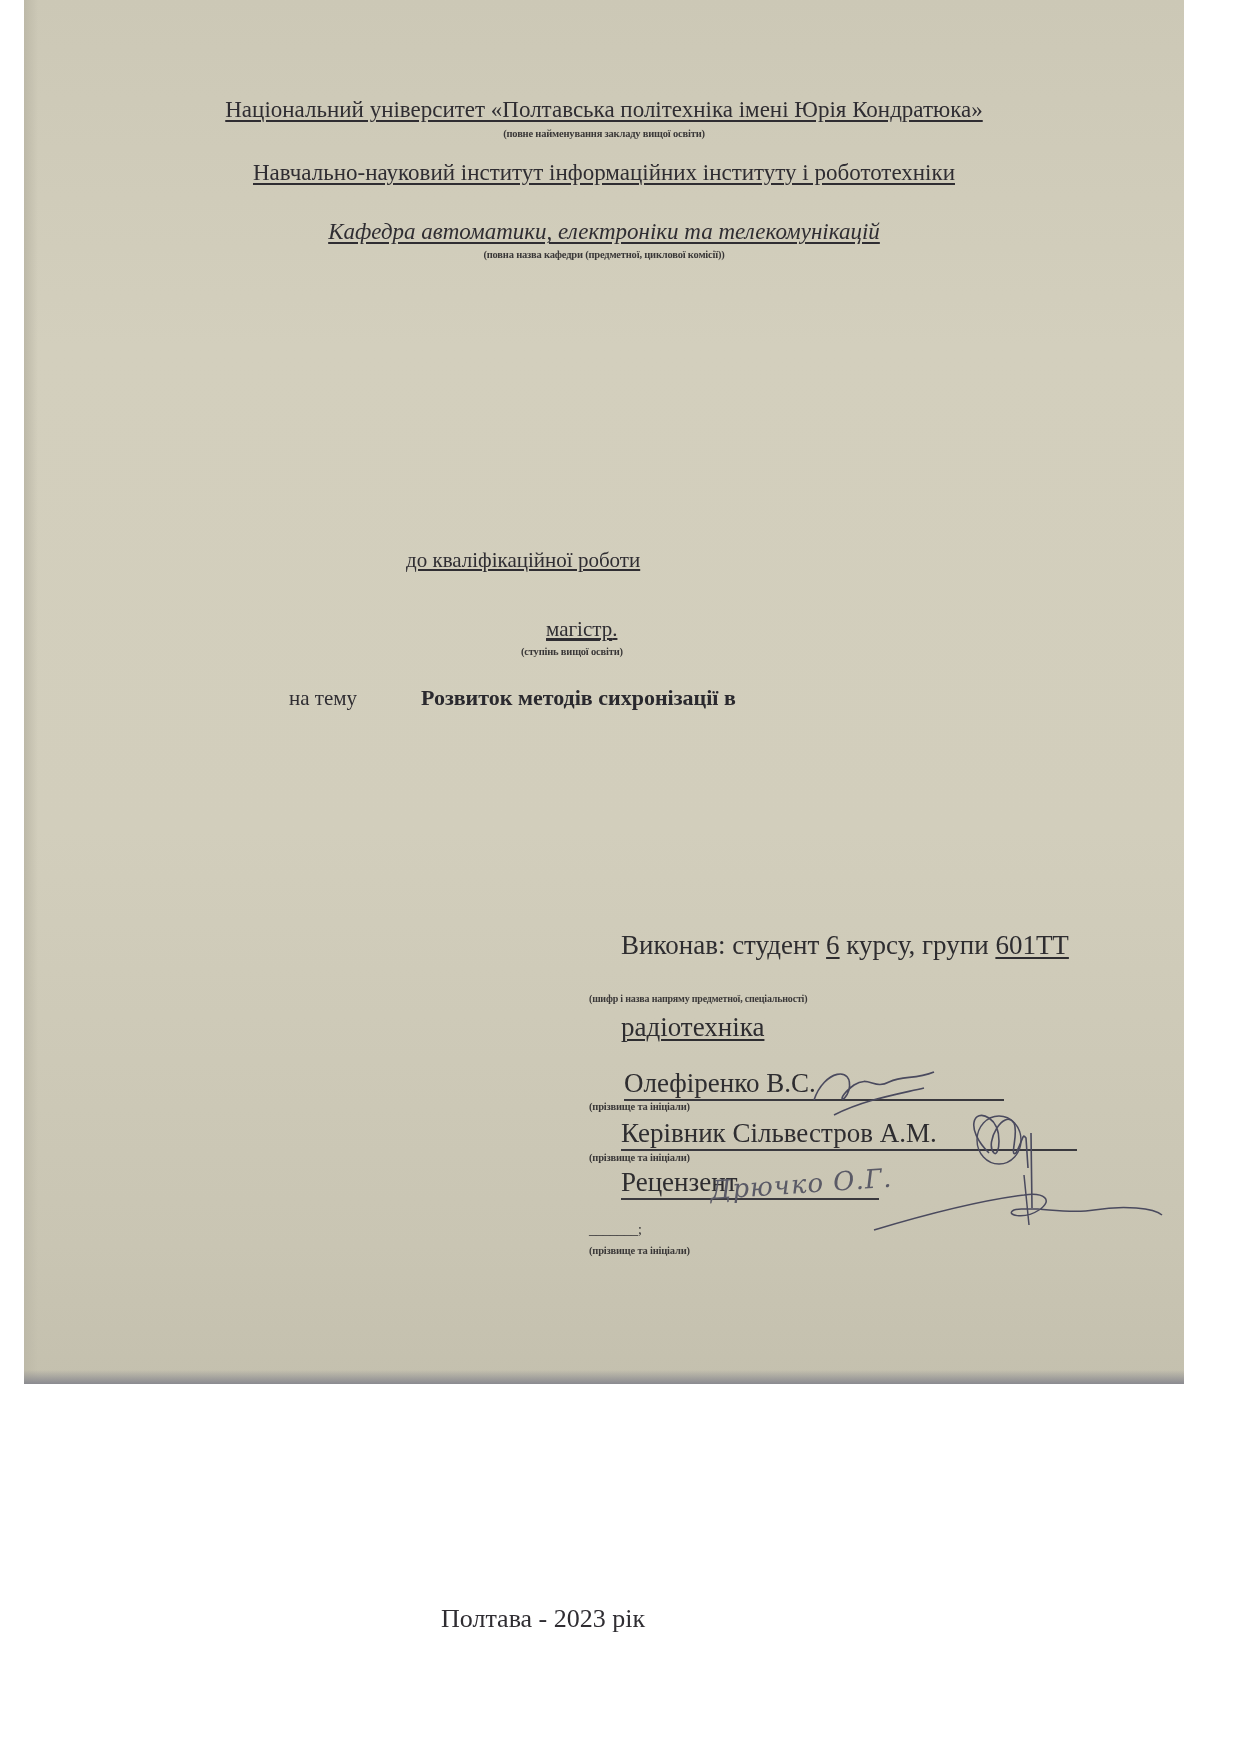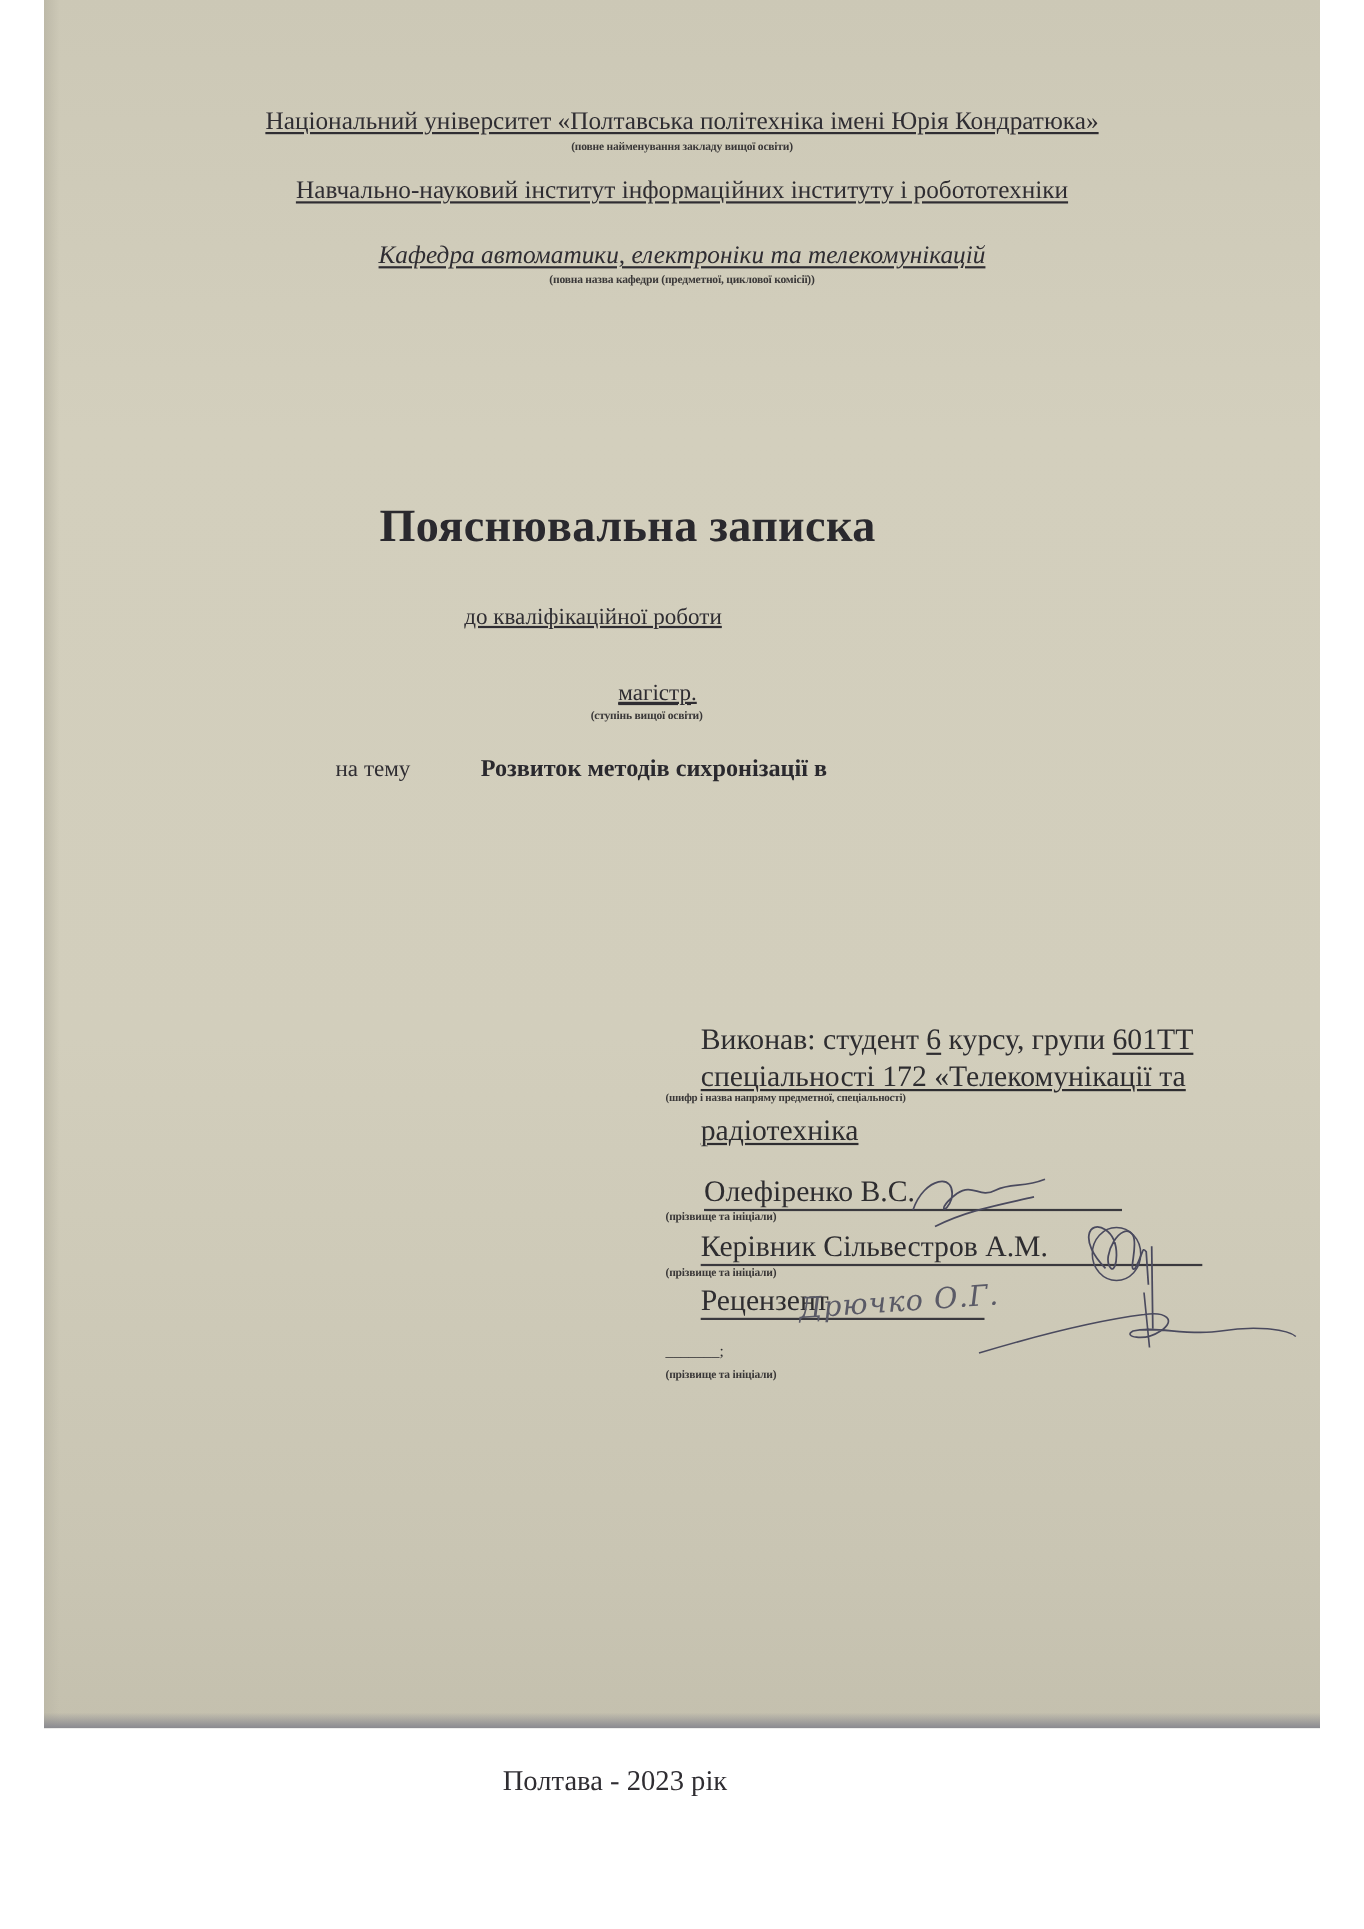--- a/index.html
+++ b/index.html
@@ -6,22 +6,22 @@
     body {
       width: 1240px; height: 1754px;
       background: #ffffff;
       position: relative;
       overflow: hidden;
       font-family: "Liberation Serif", "DejaVu Serif", serif;
       color: #2e2d30;
     }
     .page {
       position: absolute;
-      left: 40px; top: 0;
-      width: 1160px; height: 1571px;
+      left: 24px; top: 0;
+      width: 1160px; height: 1384px;
       background: linear-gradient(180deg, #ccc8b6 0%, #d3cfbd 25%, #d2cebc 60%, #c9c5b3 90%, #c4c0ae 100%);
     }
     .page::before {
       content: ""; position: absolute; left: 0; top: 0; width: 14px; height: 100%;
       background: linear-gradient(90deg, #bdb9a8, rgba(0,0,0,0));
     }
     .page::after {
       content: ""; position: absolute; left: 0; bottom: 0; width: 100%; height: 14px;
       background: linear-gradient(180deg, rgba(0,0,0,0), #8a8a90);
     }
@@ -50,35 +50,33 @@
 <div class="page">
 
   <div class="abs center hdr" style="top:97px;">Національний університет «Полтавська політехніка імені Юрія Кондратюка»</div>
   <div class="abs center cap" style="top:128px;">(повне найменування закладу вищої освіти)</div>
 
   <div class="abs center hdr" style="top:160px;">Навчально-науковий інститут інформаційних інституту і робототехніки</div>
 
   <div class="abs center hdr" style="top:219px;font-style:italic;">Кафедра автоматики, електроніки та телекомунікацій</div>
   <div class="abs center cap" style="top:249px;">(повна назва кафедри (предметної, циклової комісії))</div>
 
-  <div class="abs title" style="top:455px; left:305px;">Пояснювальна записка</div>
   <div class="abs sub" style="top:548px; left:382px;">до кваліфікаційної роботи</div>
 
   <div class="abs sub" style="top:617px; left:522px;">
     <span class="u">магістр</span><span>.</span>
   </div>
   <div class="abs cap" style="top:646px; left:497px;">(ступінь вищої освіти)</div>
 
   <div class="abs theme-lbl" style="top:686px; left:265px;">на тему</div>
   <div class="abs theme" style="top:685px; left:397px;">Розвиток методів сихронізації в</div>
 
   <div class="abs right-block" style="top:930px;">
     <span>Виконав: студент </span><span class="u">6</span><span> курсу, групи </span><span class="u">601ТТ</span>
   </div>
-  <div class="abs right-block u" style="top:963px;">спеціальності 172 «Телекомунікації та</div>
   <div class="abs cap" style="top:993px; left:565px; font-size:10px;">(шифр і назва напряму предметної, спеціальності)</div>
   <div class="abs right-block u" style="top:1012px;">радіотехніка</div>
 
   <div class="abs right-block" style="top:1068px; left:568px;">
     <span class="line-under" style="width:372px;">Олефіренко В.С.</span>
   </div>
   <div class="abs cap" style="top:1101px; left:565px;">(прізвище та ініціали)</div>
 
   <div class="abs right-block" style="top:1118px;">
     <span class="line-under" style="width:448px;">Керівник Сільвестров А.М.</span>

